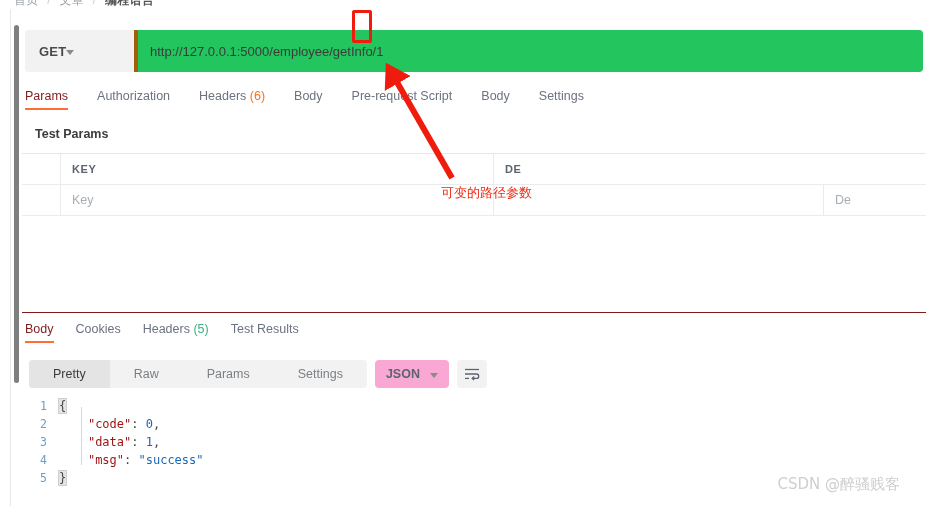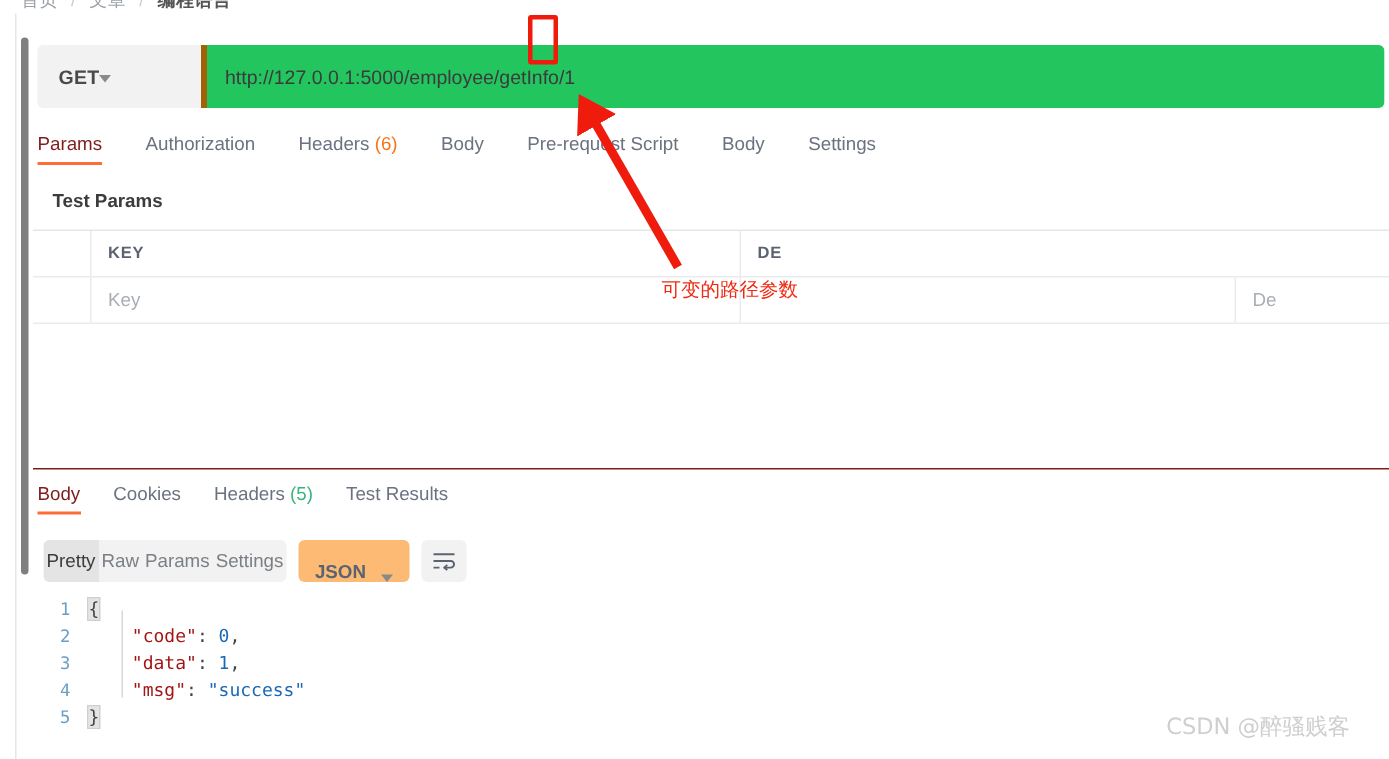--- a/index.html
+++ b/index.html
@@ -224,36 +224,36 @@
   #format-switch {
     display: flex;
     background: #f2f2f2;
     border-radius: 4px;
     overflow: hidden;
     height: 28px;
   }
   #format-switch .seg {
     display: flex;
     align-items: center;
-    padding: 0 2px;
+    padding: 0 24px;
     font-size: 12.5px;
     color: #7b8086;
     cursor: pointer;
   }
   #format-switch .seg.active {
     background: #e4e4e4;
     color: #3c3c3c;
   }
   #lang-select {
     display: flex;
-    align-items: flex-end;
+    align-items: center;
     gap: 10px;
     height: 28px;
     padding: 0 11px;
-    background: #fdba74;
+    background: #f9a8d4;
     border-radius: 4px;
     font-size: 12.5px;
     color: #5c6370;
     font-weight: 700;
     cursor: pointer;
   }
   #wrap-button {
     width: 30px; height: 28px;
     background: #f2f2f2;
     border-radius: 4px;

